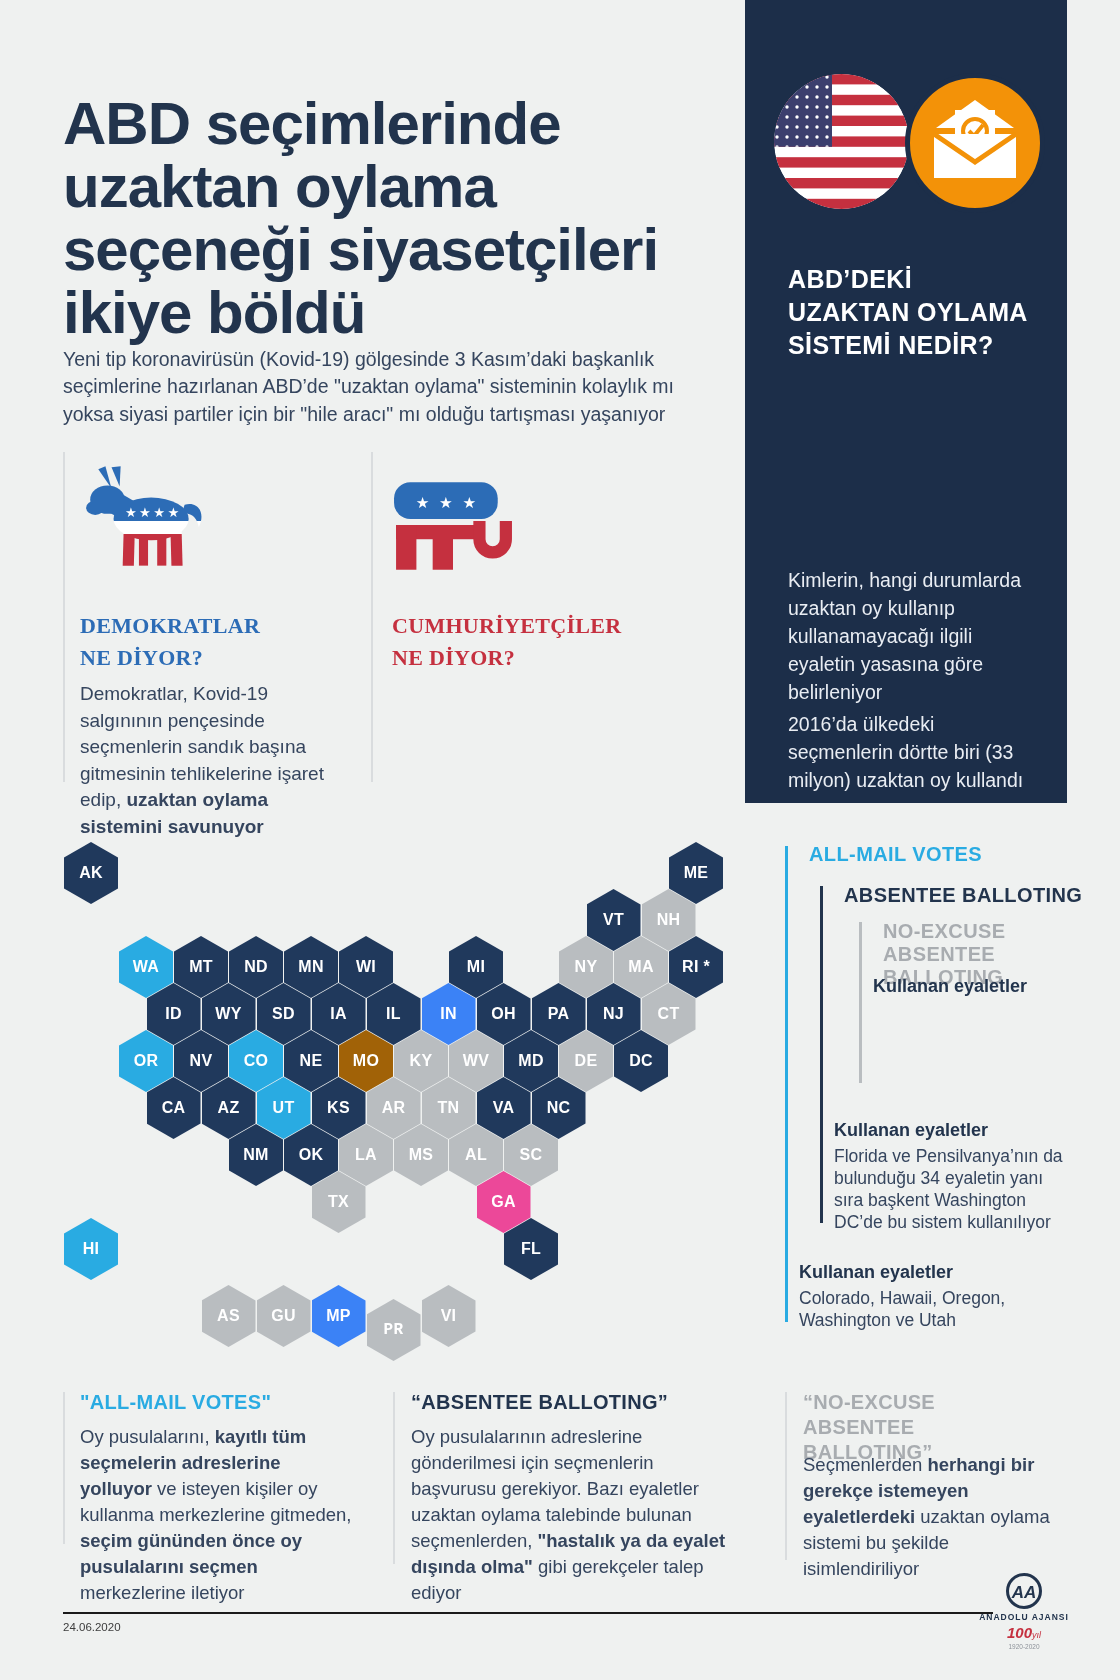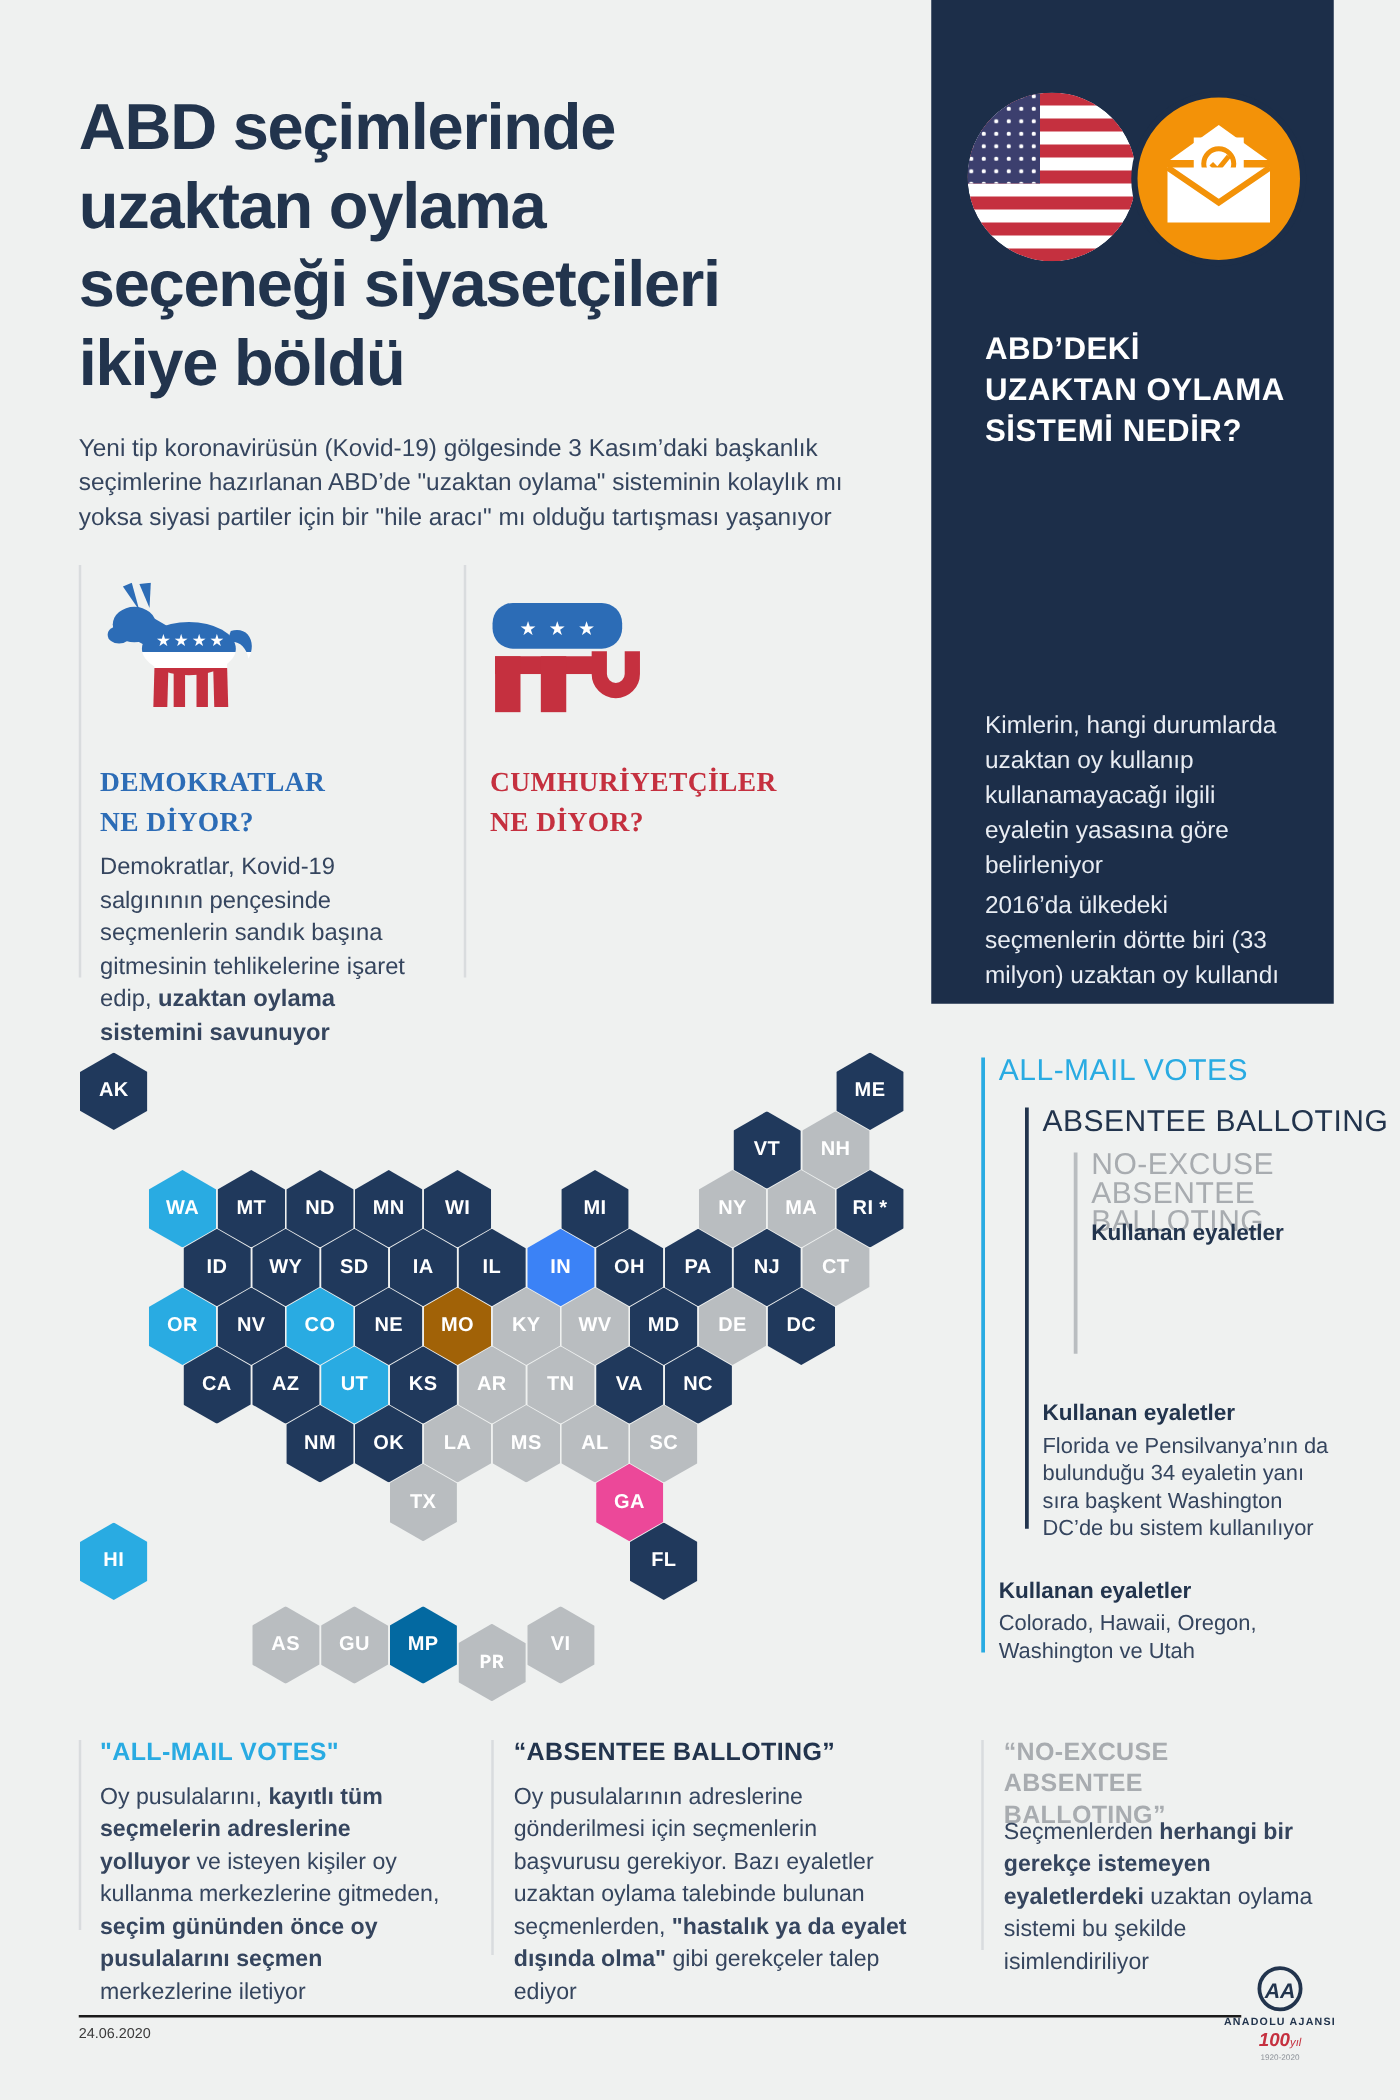--- a/index.html
+++ b/index.html
@@ -1,39 +1,39 @@
 <!DOCTYPE html>
 <html lang="tr" style="--accent_blue: #29abe2; --navy: #22344d; --navy_panel: #1c2e49; --dem_blue: #2c6cb6; --rep_red: #c5303f; --hex_dark: #20395c; --hex_gray: #b9bdc0; --orange: #f39208; --text: #35455e; --muted_gray: #a8acb0;"><head>
 <meta charset="utf-8">
 <style>
   html,body{margin:0;padding:0;background:#e7e9e8;}
   #page{position:relative;width:1120px;height:1680px;margin:0 auto;background:#eff1f0;
         font-family:"Liberation Sans","DejaVu Sans",sans-serif;overflow:hidden;}
   .abs{position:absolute;}
   .prel{white-space:pre-line;}
   .b, .seg-b{font-weight:bold;}
-  #main-title{left:63px;top:36px;width:640px;font-size:52px;line-height:63px;font-weight:bold;
+  #main-title{left:63px;top:52px;width:640px;font-size:60px;line-height:63px;font-weight:bold;
       color:var(--navy,#22344d);letter-spacing:-1px;}
   #intro{left:63px;top:326px;width:615px;font-size:19.5px;line-height:27.5px;color:var(--text,#35455e);font-weight:500;}
   .vrule{width:2px;background:#d9dcde;}
   .party-head{font-size:22px;line-height:32px;font-weight:bold;letter-spacing:.3px;font-family:Liberation Serif, serif;}
   .party-body{font-size:19px;line-height:26.5px;color:var(--text,#35455e);}
   
   #panel{left:745px;top:0;width:322px;height:803px;background:var(--navy_panel,#1c2e49);}
   #panel .circ{position:absolute;border-radius:50%;}
   #panel-heading{position:absolute;left:43px;top:242px;font-size:25px;line-height:33px;font-weight:bold;
       color:#ffffff;letter-spacing:.4px;}
   .panel-p{position:absolute;left:43px;width:242px;font-size:19.5px;line-height:28px;color:#e9edf3;}
   
   .hex{position:absolute;width:54px;height:62px;display:flex;align-items:center;justify-content:center;
       clip-path:polygon(50% 0,100% 25%,100% 75%,50% 100%,0 75%,0 25%);
       color:#fff;font-size:16px;font-weight:bold;letter-spacing:.3px;}
   
   .leg-line{width:3px;}
-  .leg-title{font-size:24px;font-weight:normal;letter-spacing:.4px;}
+  .leg-title{font-size:20px;font-weight:bold;letter-spacing:.4px;margin-left:10px;}
   .leg-label{font-size:18px;font-weight:bold;color:var(--navy,#22344d);}
   .leg-body{font-size:17.5px;line-height:22px;color:var(--text,#35455e);}
   
   .note-head{font-size:20px;line-height:25px;font-weight:bold;letter-spacing:.3px;}
   .note-body{font-size:18.5px;line-height:26px;color:var(--text,#35455e);}
   #footer-line{left:63px;top:1612px;width:930px;height:2px;background:#1a1a1a;}
   #publish-date{left:63px;top:1621px;font-size:11.5px;color:#3c3c3c;}
   .aa-center{width:116px;text-align:center;}
 </style>
 </head>
@@ -200,21 +200,21 @@
       <div class="hex" style="left: 339px; top: 1124px; background: rgb(185, 189, 192);">LA</div>
       <div class="hex" style="left: 394px; top: 1124px; background: rgb(185, 189, 192);">MS</div>
       <div class="hex" style="left: 449px; top: 1124px; background: rgb(185, 189, 192);">AL</div>
       <div class="hex" style="left: 504px; top: 1124px; background: rgb(185, 189, 192);">SC</div>
       <div class="hex" style="left: 311.5px; top: 1171px; background: rgb(185, 189, 192);">TX</div>
       <div class="hex" style="left: 476.5px; top: 1171px; background: #ec4899;">GA</div>
       <div class="hex" style="left: 64px; top: 1218px; background: rgb(41, 171, 226);">HI</div>
       <div class="hex" style="left: 504px; top: 1218px; background: rgb(32, 57, 92);">FL</div>
       <div class="hex" style="left: 201.5px; top: 1285px; background: rgb(185, 189, 192);">AS</div>
       <div class="hex" style="left: 256.5px; top: 1285px; background: rgb(185, 189, 192);">GU</div>
-      <div class="hex" style="left: 311.5px; top: 1285px; background: #0369a1;">MP</div>
+      <div class="hex" style="left: 311.5px; top: 1285px; background: #3b82f6;">MP</div>
       <div class="hex" style="left: 366.5px; top: 1299px; background: rgb(185, 189, 192); font-family: Liberation Mono, monospace;">PR</div>
       <div class="hex" style="left: 421.5px; top: 1285px; background: rgb(185, 189, 192);">VI</div>
     </div>
 
   <div class="abs leg-line" style="left:785px;top:846px;height:476px;background:var(--accent_blue,#29abe2);"></div>
   <div class="abs leg-line" style="left:820px;top:886px;height:337px;background:var(--navy,#22344d);"></div>
   <div class="abs leg-line" style="left:859px;top:922px;height:161px;background:var(--hex_gray,#b9bdc0);"></div>
 
   <div class="abs leg-title" style="left:799px;top:843px;color:var(--accent_blue,#29abe2);">ALL-MAIL VOTES</div>
   <div class="abs leg-title" style="left:834px;top:884px;color:var(--navy,#22344d);">ABSENTEE BALLOTING</div>

